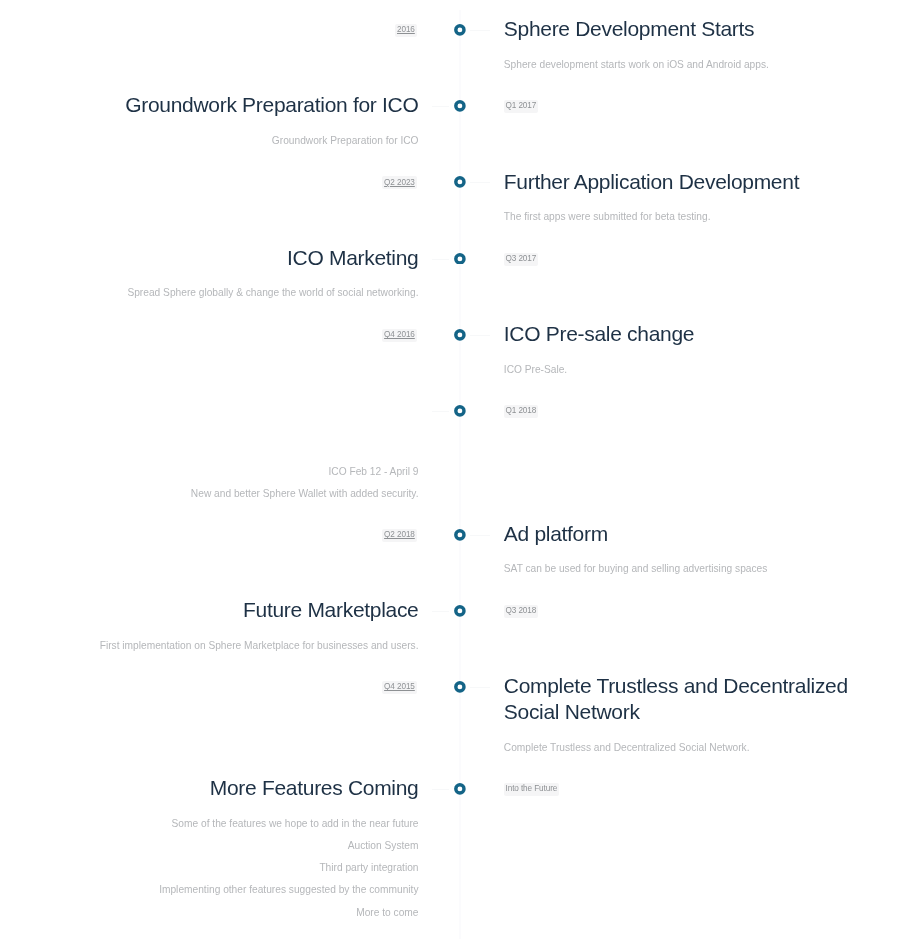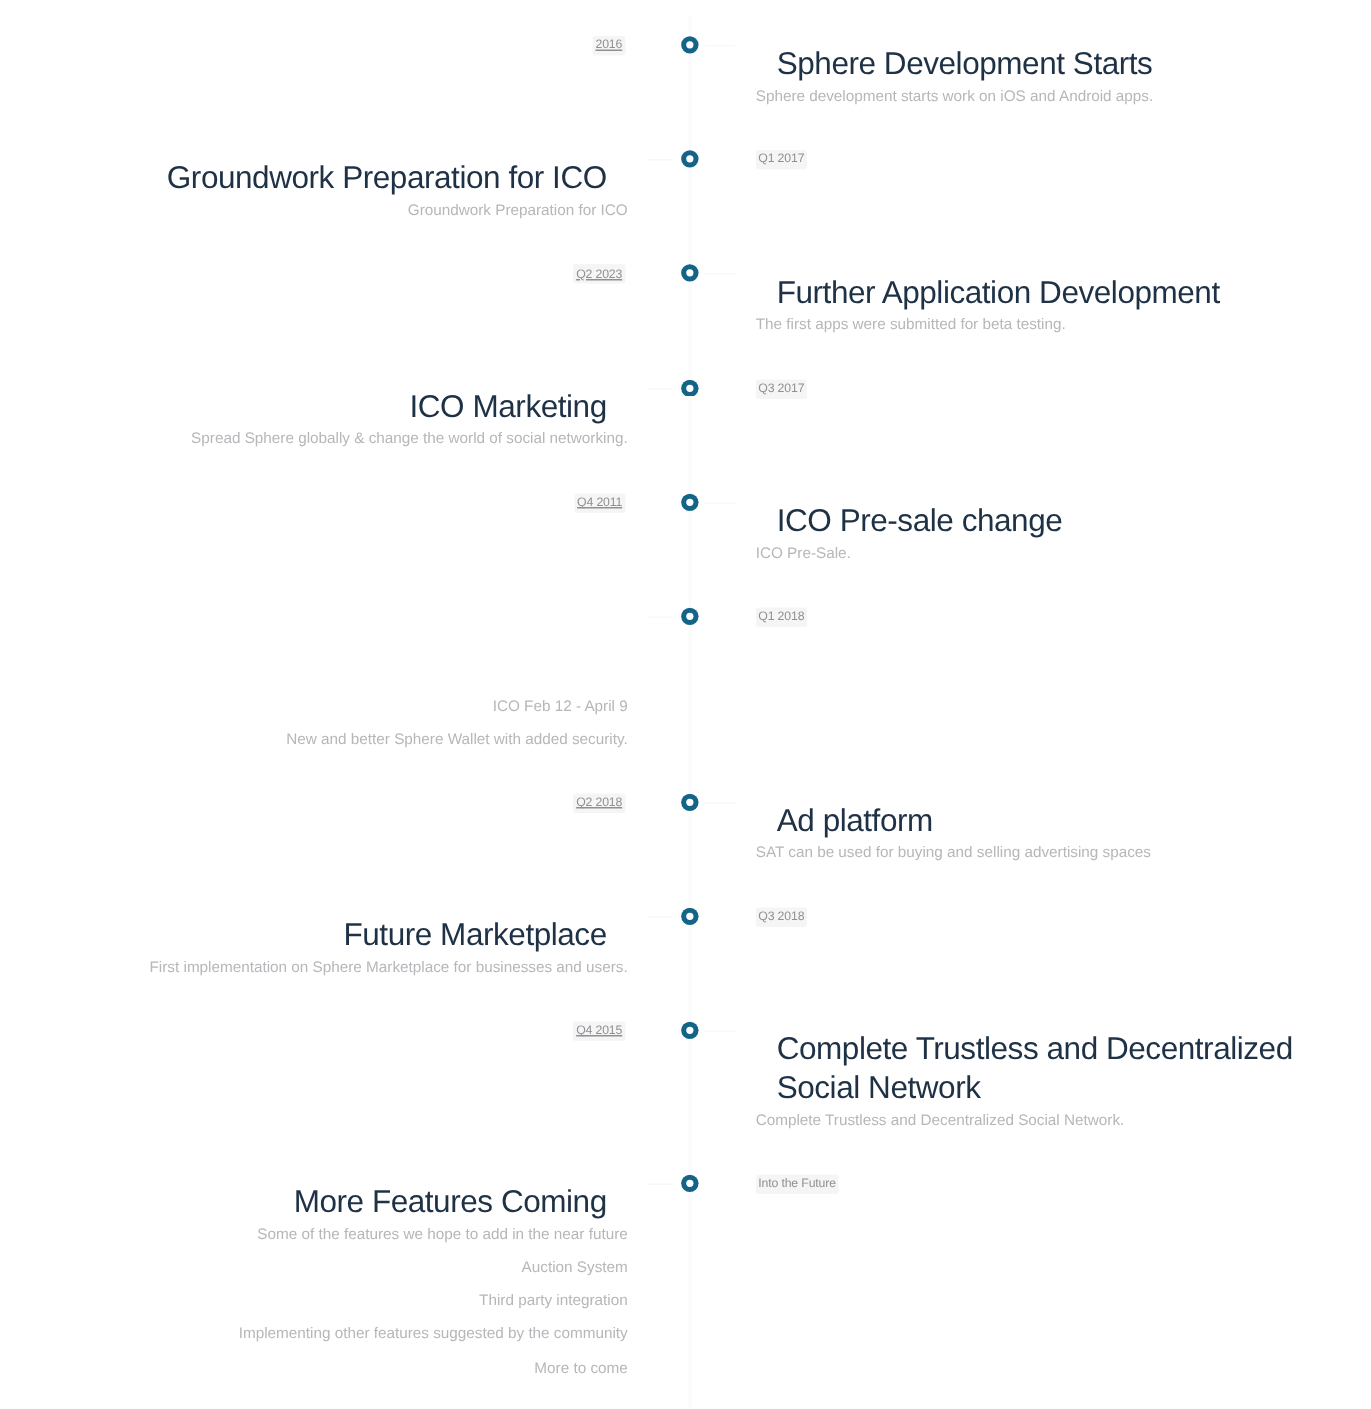--- a/index.html
+++ b/index.html
@@ -73,21 +73,21 @@
   .side-left  .descblock  { right: 495.5px; text-align: right; }
   .side-right .titleblock { left: 503.8px; text-align: left; }
   .side-right .descblock  { left: 503.8px; text-align: left; }
 
   .title {
     color: var(--title);
     font-size: 21px;
     font-weight: 400;
     line-height: 26px;
     letter-spacing: -0.3px;
-    margin: 14px;
+    margin: 0;
   }
   .desc {
     color: var(--desc);
     font-size: 10.2px;
     font-weight: 400;
     line-height: 22.3px;
     letter-spacing: 0px;
     margin: 0;
     white-space: nowrap;
   }
@@ -181,21 +181,21 @@
         <circle cx="6" cy="6" r="5.9" class="ring"></circle>
           <circle cx="6" cy="6" r="2.45" class="hole"></circle>
       </svg>
     </div>
     <div class="titleblock" style="top:-13.5px">
       <div class="title">ICO Pre-sale change</div>
     </div>
     <div class="descblock" style="top:23.85px">
       <div class="desc">ICO Pre-Sale.</div>
     </div>
-    <span class="date date-left" style="top:-6px">Q4 2011</span>
+    <span class="date date-left" style="top:-6px">Q4 2016</span>
   </div>
   <div class="row side-left" style="top:410.9px">
     <div class="connector conn-left"></div>
     <div class="marker">
       <svg viewBox="0 0 12 12" width="11.8" height="11.8">
         <circle cx="6" cy="6" r="5.9" class="ring"></circle>
           <circle cx="6" cy="6" r="2.45" class="hole"></circle>
       </svg>
     </div>
     <div class="titleblock" style="top:-13.5px">

